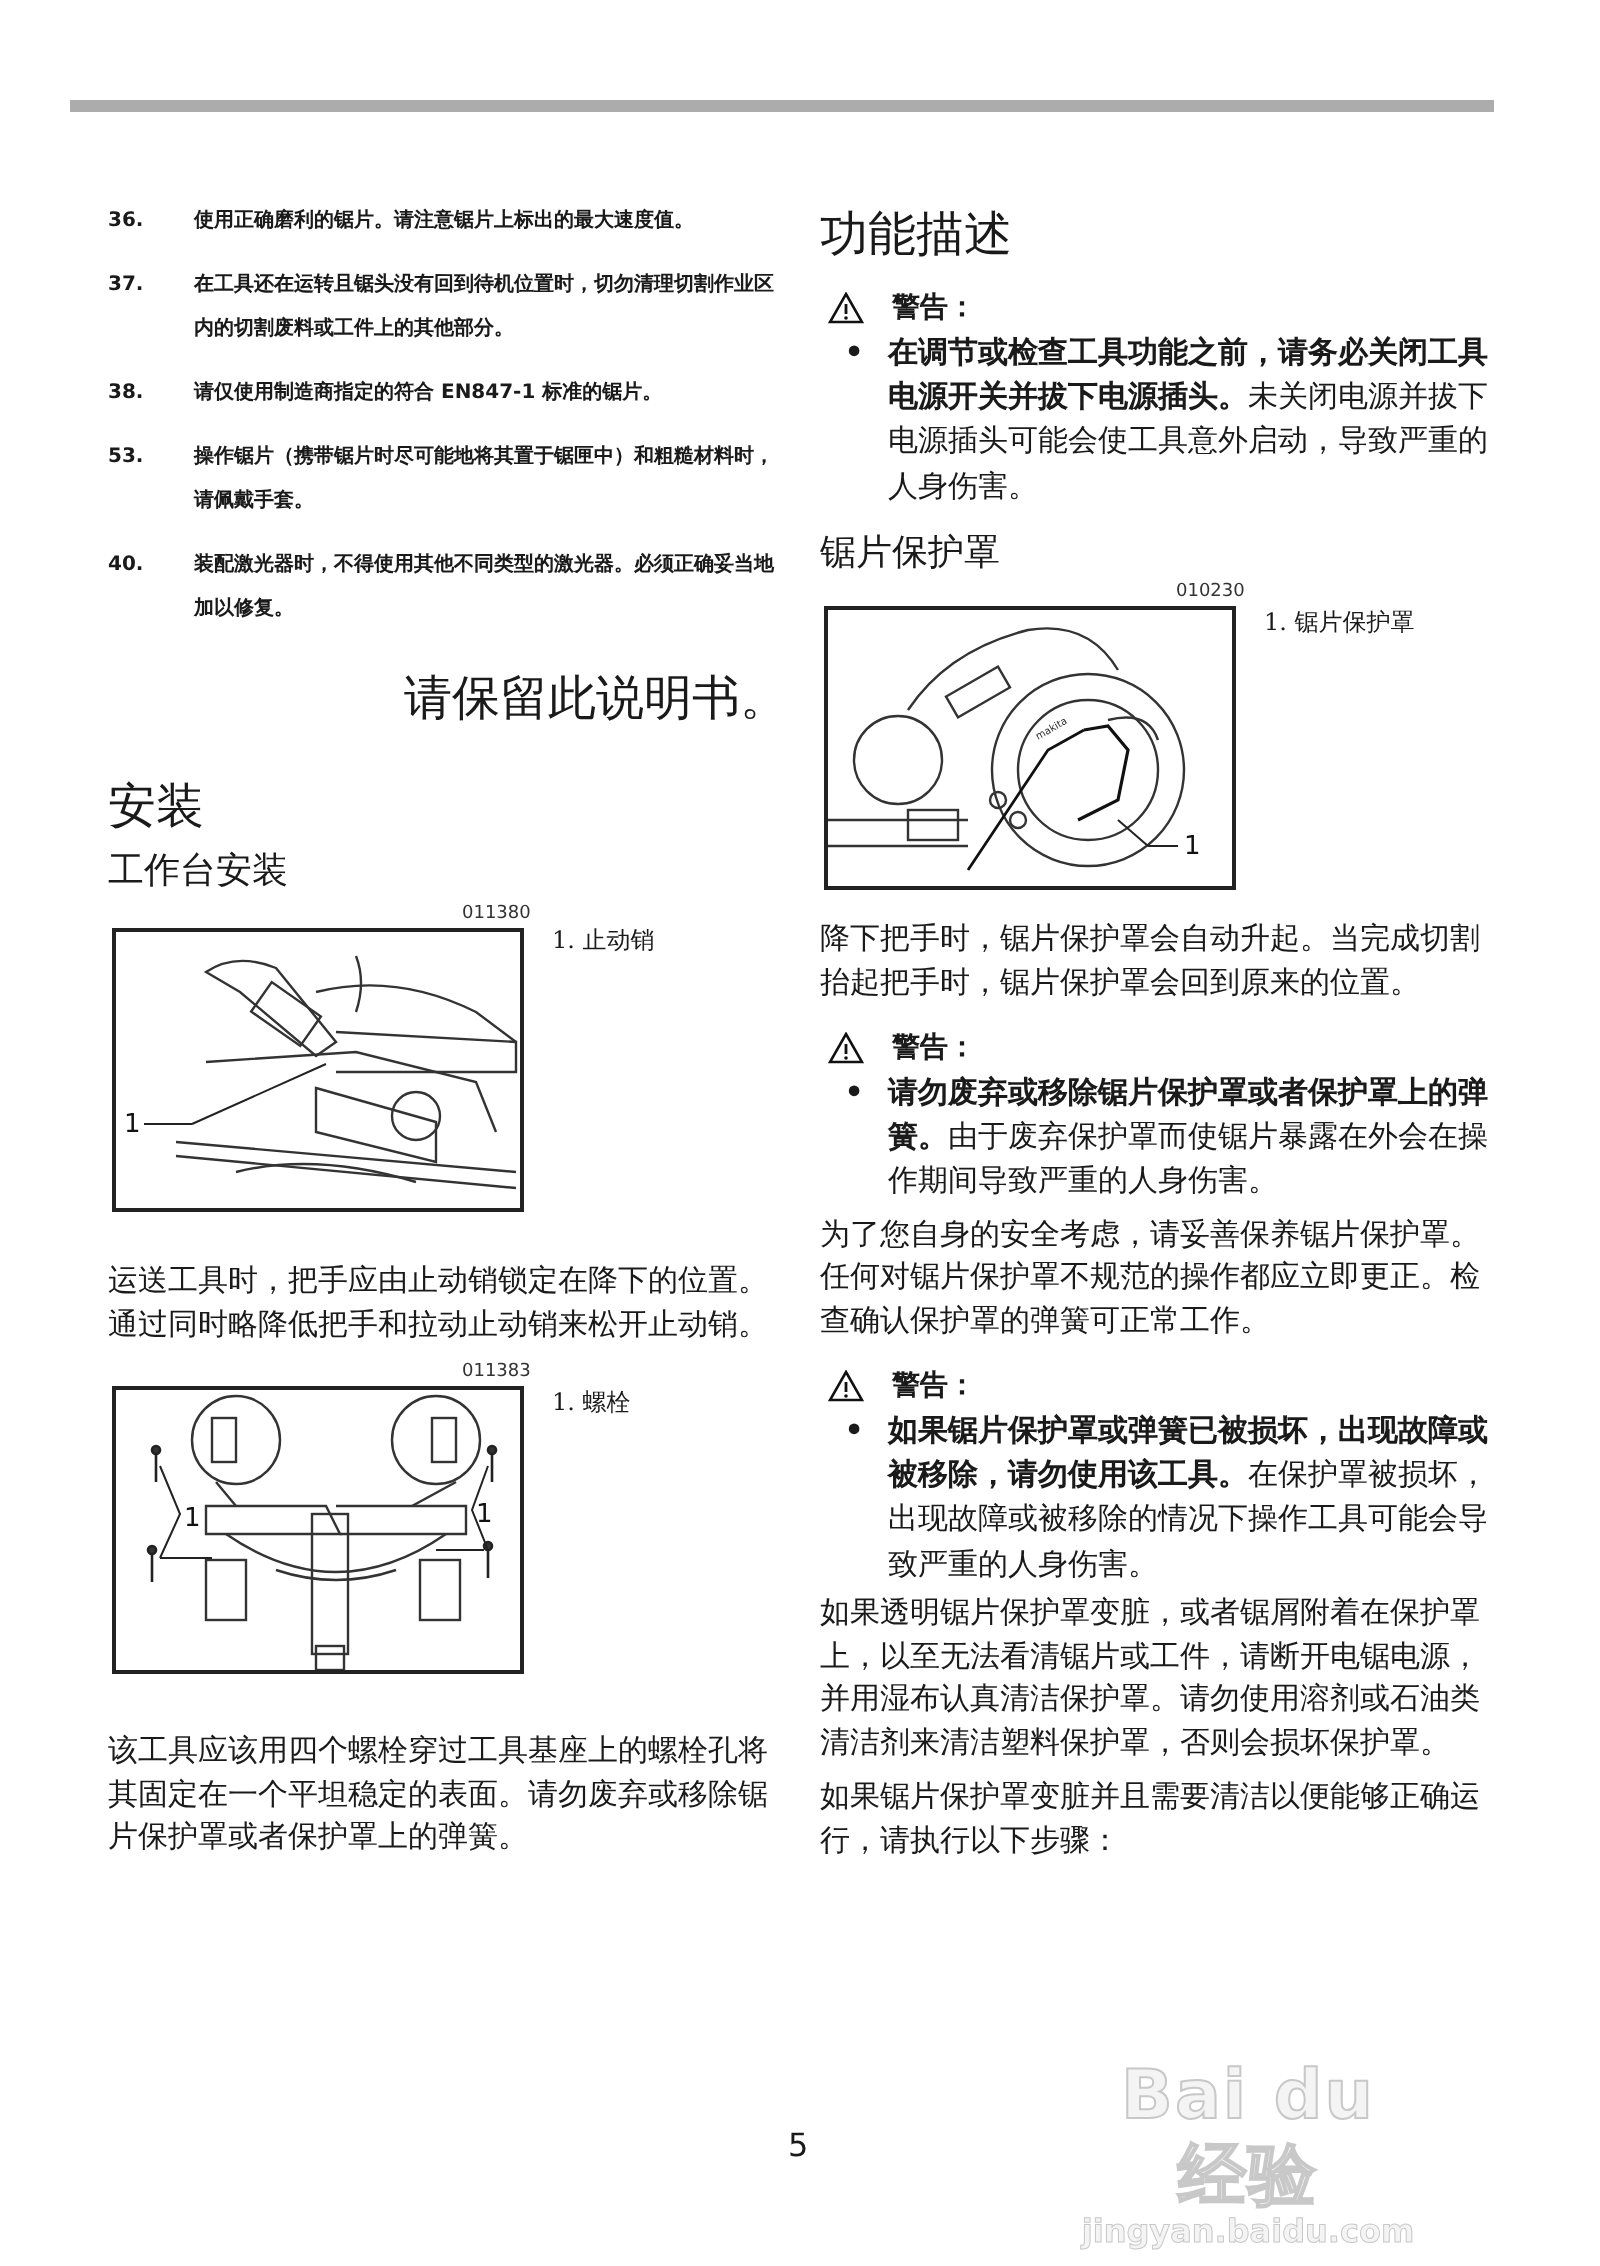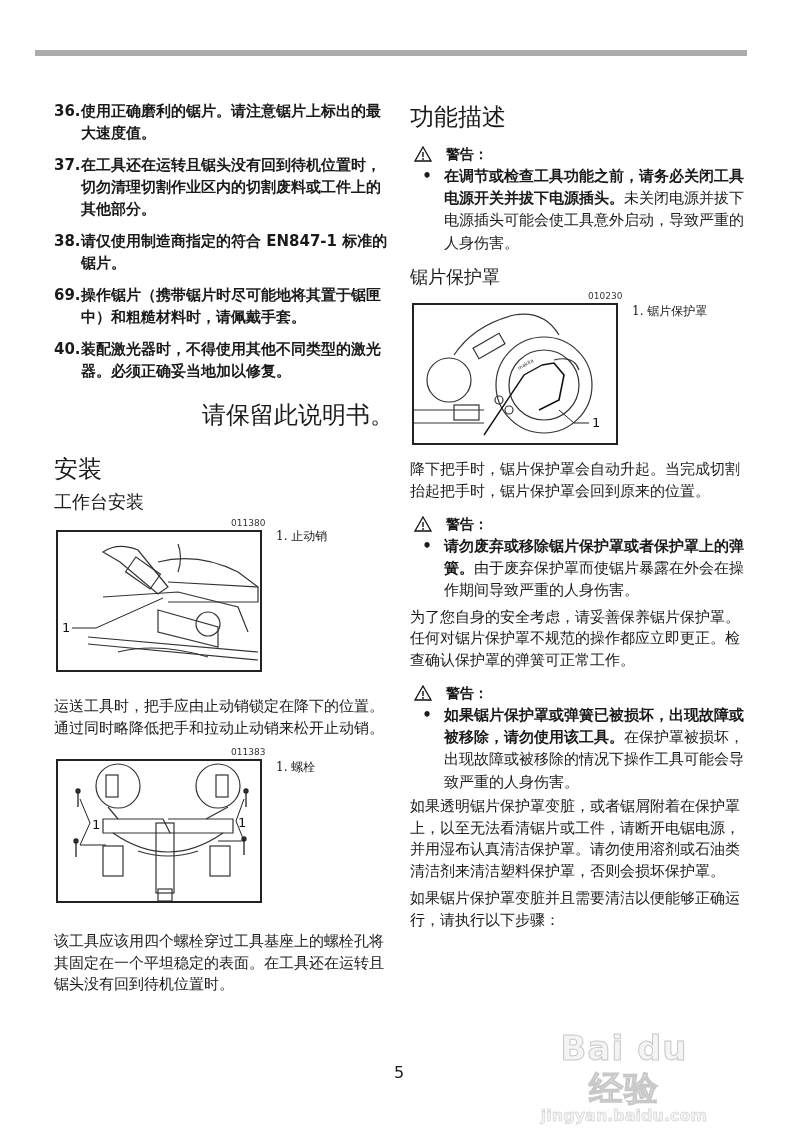--- a/index.html
+++ b/index.html
@@ -5,21 +5,21 @@
   html, body { margin: 0; padding: 0; background: #ffffff; }
   body { width: 800px; height: 1133px; position: relative; overflow: hidden;
          font-family: "DejaVu Sans", "Liberation Sans", sans-serif; color: #1a1a1a; }
   .topbar { position: absolute; left: 35px; top: 50px; width: 712px; height: 6px; background: #acacac; }
 
   .col { position: absolute; top: 100px; }
   .col-left { left: 54px; width: 340px; }
   .col-right { left: 410px; width: 340px; }
 
   .numlist { margin: 0; padding: 0; list-style: none; }
-  .numlist li { display: flex; font-size: 15px; font-weight: bold; line-height: 22px; margin-bottom: 10px; }
+  .numlist li { display: flex; font-size: 10px; font-weight: bold; line-height: 22px; margin-bottom: 10px; gap: 16px; }
   .numlist .num { width: 27px; flex: none; }
   .numlist .txt { flex: 1; }
 
   .h-big { font-size: 24px; font-weight: normal; line-height: 30px; margin: 0; }
   .h-mid { font-size: 18px; font-weight: normal; line-height: 24px; margin: 0; }
   .para { font-family: "DejaVu Serif", "Liberation Serif", serif; font-size: 15px; line-height: 21.5px; margin: 0; }
 
   .figrow { position: relative; }
   .figcode { position: absolute; font-size: 9px; color: #333; }
   .figbox { position: absolute; border: 2px solid #222; background: #fff; box-sizing: border-box; overflow: hidden; }
@@ -51,21 +51,21 @@
       </li>
     <li>
         <span class="num">37.</span>
         <span class="txt">在工具还在运转且锯头没有回到待机位置时，切勿清理切割作业区内的切割废料或工件上的其他部分。</span>
       </li>
     <li>
         <span class="num">38.</span>
         <span class="txt">请仅使用制造商指定的符合 EN847-1 标准的锯片。</span>
       </li>
     <li>
-        <span class="num">69.</span>
+        <span class="num">53.</span>
         <span class="txt">操作锯片（携带锯片时尽可能地将其置于锯匣中）和粗糙材料时，请佩戴手套。</span>
       </li>
     <li>
         <span class="num">40.</span>
         <span class="txt">装配激光器时，不得使用其他不同类型的激光器。必须正确妥当地加以修复。</span>
       </li>
   </ol>
 
   <h2 class="h-big" style="margin-top:18px;text-align:right;">请保留此说明书。</h2>
   <h2 class="h-big" style="margin-top:24px;">安装</h2>
@@ -134,21 +134,21 @@
           <line x1="22" y1="84" x2="48" y2="84"></line>
           <line x1="184" y1="80" x2="160" y2="80"></line>
         </g>
         <text x="34" y="68" font-size="13" fill="#111" font-family="DejaVu Sans, sans-serif">1</text>
         <text x="180" y="66" font-size="13" fill="#111" font-family="DejaVu Sans, sans-serif">1</text>
       </svg>
     </div>
     <span class="figcap" style="left:222px; top:14px;">1. 螺栓</span>
   </div>
 
-  <p class="para" style="margin-top:2px;">该工具应该用四个螺栓穿过工具基座上的螺栓孔将其固定在一个平坦稳定的表面。在工具还在运转且锯头没有回到待机位置时。</p>
+  <p class="para" style="margin-top:2px;">该工具应该用四个螺栓穿过工具基座上的螺栓孔将其固定在一个平坦稳定的表面。请勿废弃或移除锯片保护罩或者保护罩上的弹簧。</p>
 </div>
 
 <div class="col col-right">
   <h2 class="h-big" style="margin-top:2px;">功能描述</h2>
 
   <div class="warn-head" style="margin-top:12px;">
     <svg class="warn-icon" viewBox="0 0 18 16">
         <path d="M9 1 L17 15 L1 15 Z" fill="none" stroke="#111" stroke-width="1.3"></path>
         <line x1="9" y1="6" x2="9" y2="11" stroke="#111" stroke-width="1.4"></line>
         <circle cx="9" cy="13" r="0.9" fill="#111"></circle>

